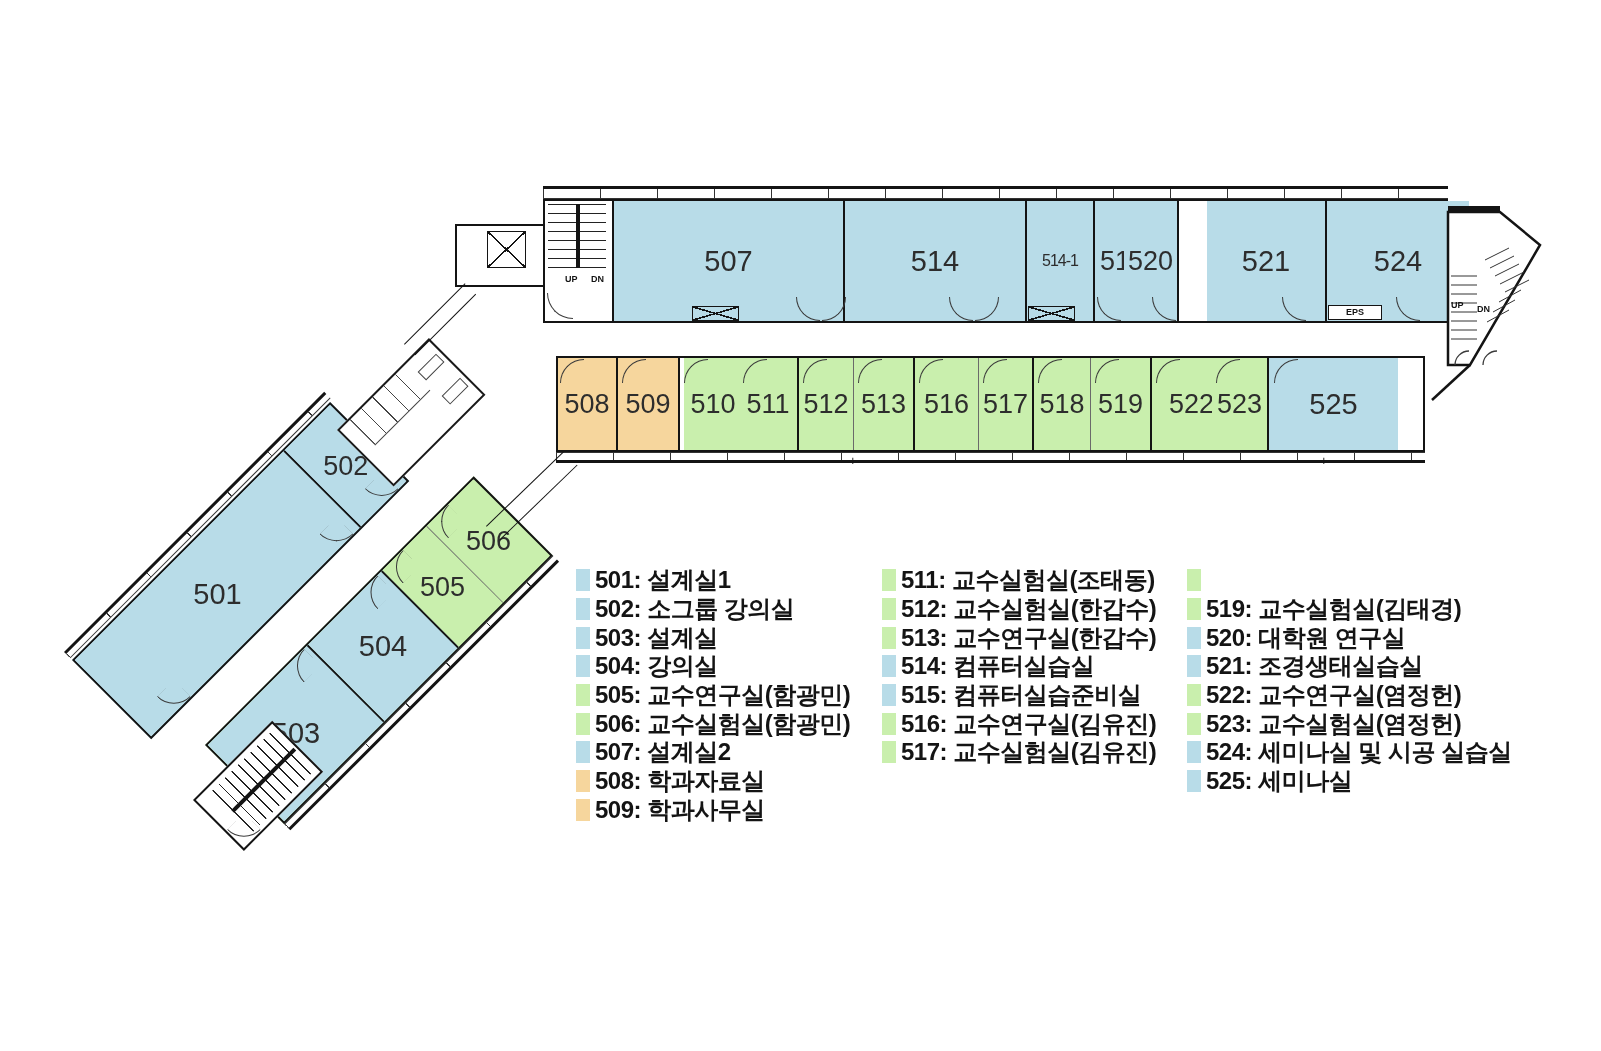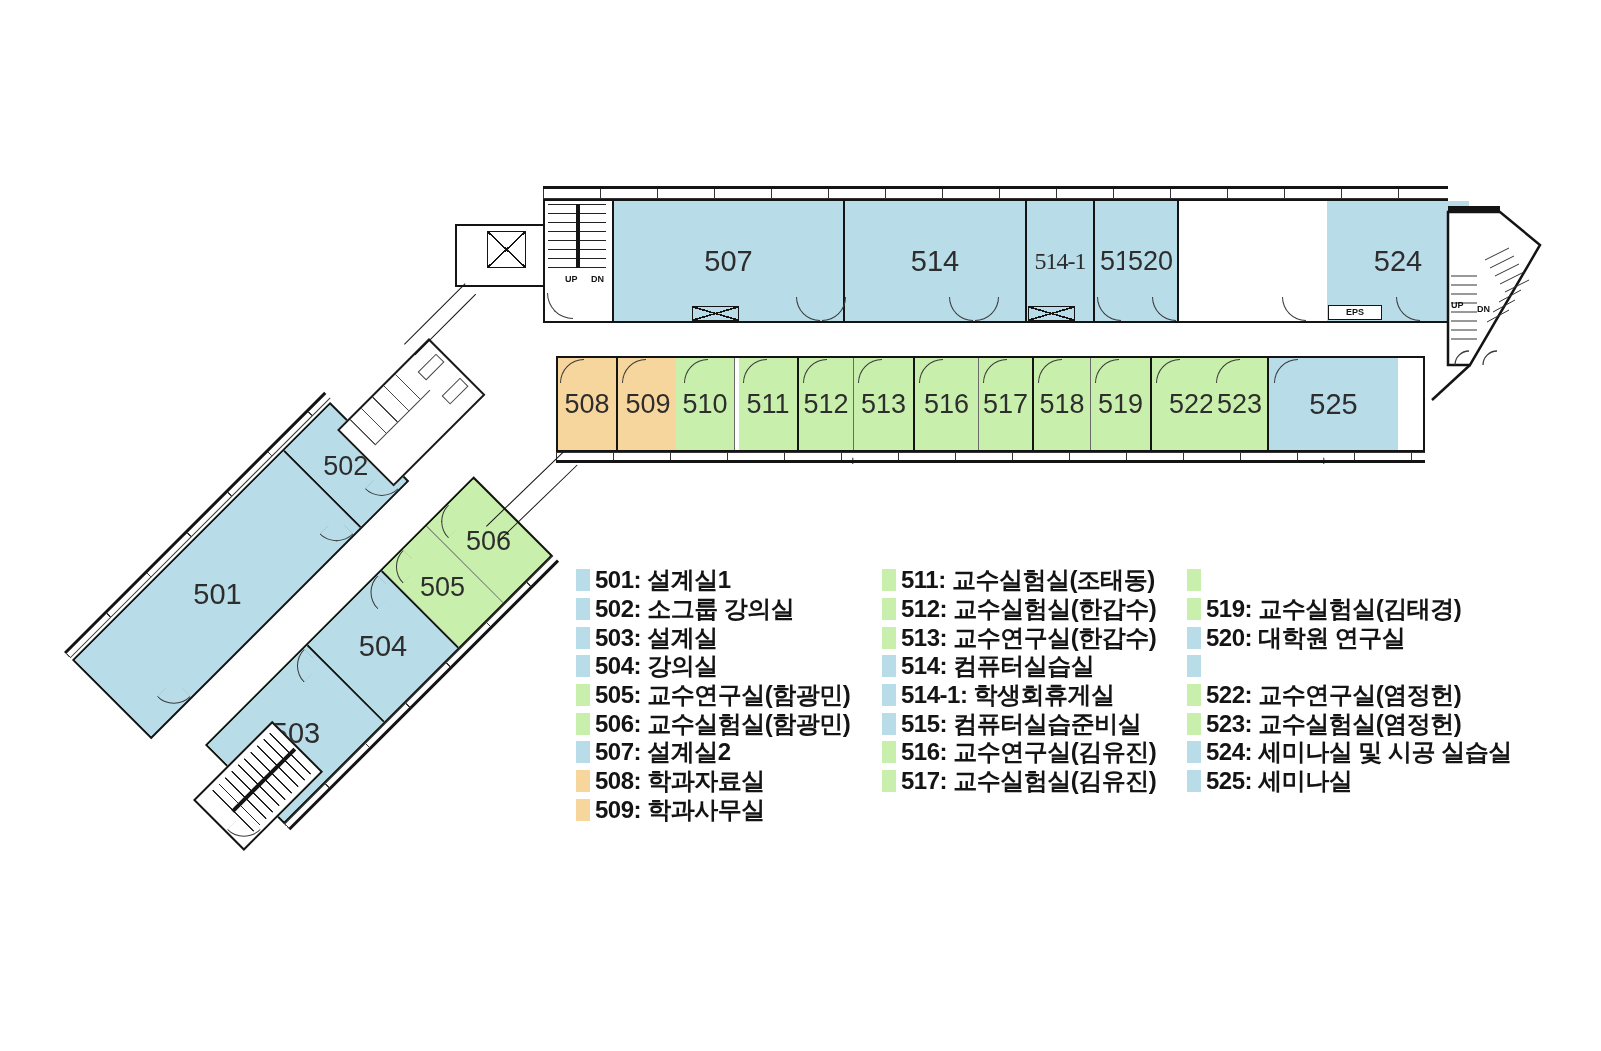--- a/index.html
+++ b/index.html
@@ -11,21 +11,21 @@
   .green{background:#c9efad;}
   .orange{background:#f6d69d;}
   
   .wing{border:2.5px solid #141414;}
   .room{position:absolute;top:0;height:100%;box-sizing:border-box;
         display:flex;align-items:center;justify-content:center;}
   .w2{border-right:2px solid #141414;}
   .w25{border-right:2.5px solid #141414;}
   .w1{border-right:1.2px solid #6a6a6a;}
   .rl{font-size:29px;color:#2d2d2d;font-weight:500;letter-spacing:0;}
-  .rl.small{font-size:24px;letter-spacing:-1px;font-family:Liberation Serif, serif;}
+  .rl.small{font-size:16px;letter-spacing:-1px;}
   .rl.mid{font-size:27px;}
   .rot .rl{transform:rotate(45deg);}
   
   .bandTop{border-top:3px solid #141414;border-bottom:1.4px solid #333;
            background:repeating-linear-gradient(90deg,#333 0 1.2px,transparent 1.2px 57px);}
   .bandBot{border-bottom:3px solid #141414;border-top:1.4px solid #333;
            background:repeating-linear-gradient(90deg,#333 0 1.2px,transparent 1.2px 57px);}
   
   .arc{position:absolute;width:24px;height:24px;border-left:1.4px solid #3a3a3a;
        border-bottom:1.4px solid #3a3a3a;border-bottom-left-radius:100%;box-sizing:border-box;}
@@ -66,20 +66,23 @@
     <span class="rl">514</span>
     </div>
   <div class="room blue w2" style="left:482px;width:68px">
     <span class="rl small">514-1</span>
     </div>
   <div class="room blue w2" style="left:550px;width:57px">
     <span class="rl mid">515</span>
     </div>
   <div class="room blue w2" style="left:579px;width:55px">
     <span class="rl mid">520</span>
+    </div>
+  <div class="room blue w2" style="left:662px;width:120px">
+    <span class="rl">521</span>
     </div>
   <div class="room blue" style="left:782px;width:142px">
     <span class="rl">524</span>
     </div>
 </div>
 
 <div class="arc" style="left:796px;top:297px"></div>
 <div class="arc mx" style="left:822px;top:297px"></div>
 <div class="arc" style="left:949px;top:297px"></div>
 <div class="arc mx" style="left:975px;top:297px"></div>
@@ -125,21 +128,21 @@
   <text x="52" y="116" font-size="9" font-weight="bold" fill="#141414">DN</text>
 </svg>
 
 <div class="abs wing" style="left:556px;top:356px;width:869px;height:96px">
   <div class="room orange w2" style="left:0;width:60px">
     <span class="rl mid">508</span>
     </div>
   <div class="room orange w25" style="left:60px;width:62px">
     <span class="rl mid">509</span>
     </div>
-  <div class="room green w1" style="left:118px;width:59px">
+  <div class="room green w1" style="left:126px;width:59px">
     <span class="rl mid">510</span>
     </div>
   <div class="room green w2" style="left:181px;width:60px">
     <span class="rl mid">511</span>
     </div>
   <div class="room green w1" style="left:241px;width:55px">
     <span class="rl mid">512</span>
     </div>
   <div class="room green w2" style="left:296px;width:61px">
     <span class="rl mid">513</span>
@@ -293,24 +296,20 @@
   <div class="litem">
       <span class="swatch" style="background: rgb(201, 239, 173);"></span>
       <span class="ltext">513: 교수연구실(한갑수)</span>
     </div>
   <div class="litem">
       <span class="swatch" style="background: rgb(184, 220, 232);"></span>
       <span class="ltext">514: 컴퓨터실습실</span>
     </div>
   <div class="litem">
       <span class="swatch" style="background: rgb(184, 220, 232);"></span>
-      <span class="ltext">514-1: 학생회휴게실</span>
-    </div>
-  <div class="litem">
-      <span class="swatch" style="background: rgb(184, 220, 232);"></span>
       <span class="ltext">515: 컴퓨터실습준비실</span>
     </div>
   <div class="litem">
       <span class="swatch" style="background: rgb(201, 239, 173);"></span>
       <span class="ltext">516: 교수연구실(김유진)</span>
     </div>
   <div class="litem">
       <span class="swatch" style="background: rgb(201, 239, 173);"></span>
       <span class="ltext">517: 교수실험실(김유진)</span>
     </div>
@@ -322,20 +321,21 @@
   <div class="litem">
       <span class="swatch" style="background: rgb(201, 239, 173);"></span>
       <span class="ltext">519: 교수실험실(김태경)</span>
     </div>
   <div class="litem">
       <span class="swatch" style="background: rgb(184, 220, 232);"></span>
       <span class="ltext">520: 대학원 연구실</span>
     </div>
   <div class="litem">
       <span class="swatch" style="background: rgb(184, 220, 232);"></span>
+      <span class="ltext">521: 조경생태실습실</span>
     </div>
   <div class="litem">
       <span class="swatch" style="background: rgb(201, 239, 173);"></span>
       <span class="ltext">522: 교수연구실(염정헌)</span>
     </div>
   <div class="litem">
       <span class="swatch" style="background: rgb(201, 239, 173);"></span>
       <span class="ltext">523: 교수실험실(염정헌)</span>
     </div>
   <div class="litem">

